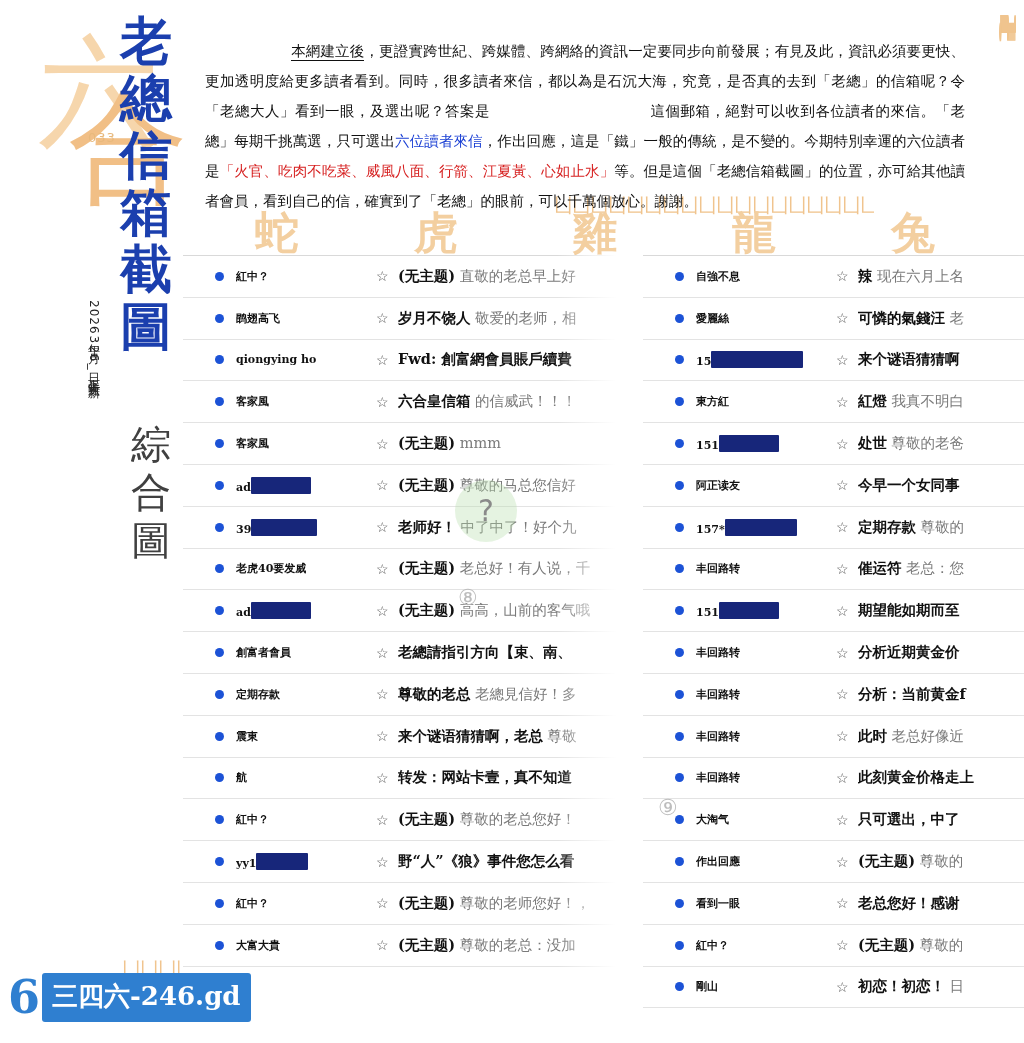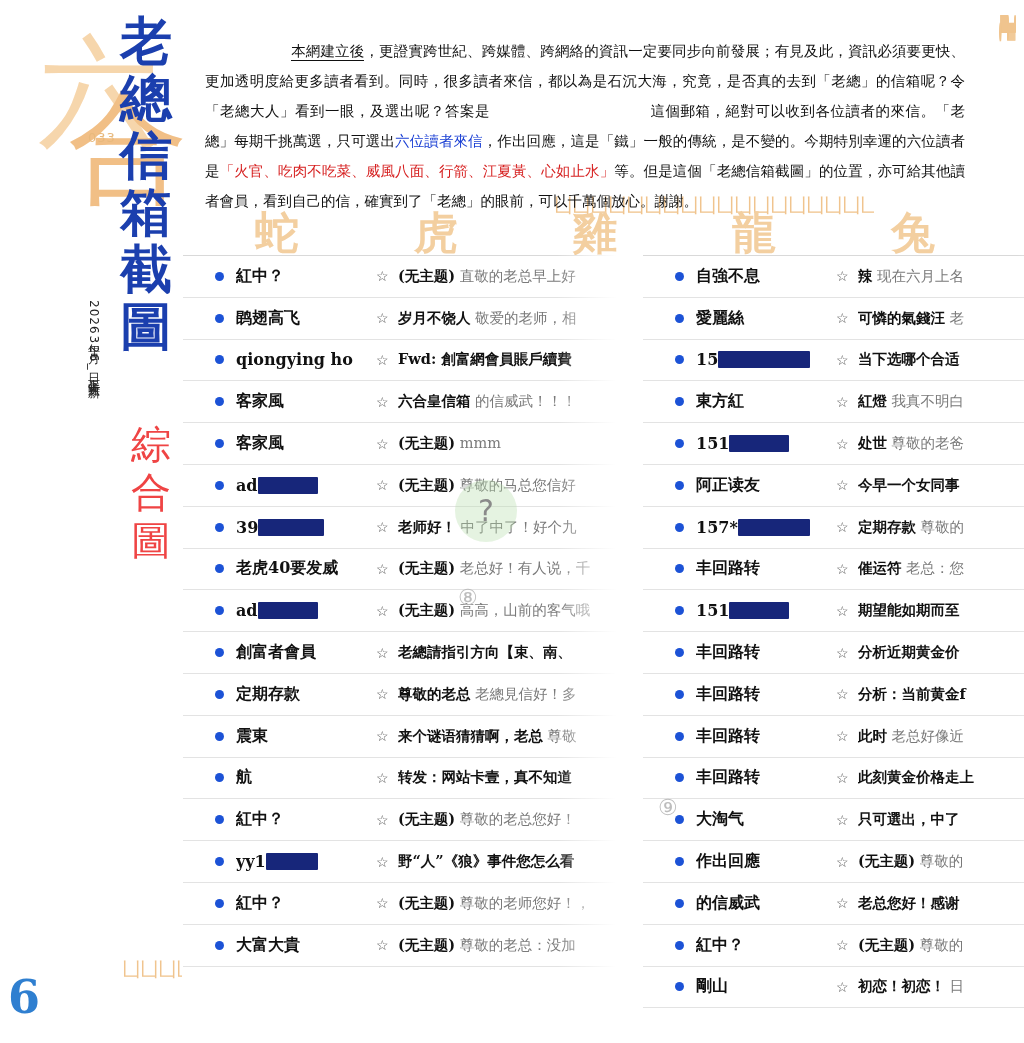--- a/index.html
+++ b/index.html
@@ -30,21 +30,21 @@
   }
   .title-vert {
     position:absolute; left:110px; top:12px; width:72px;
     font-family:"DejaVu Serif","Liberation Serif",serif;
     font-size:52px; line-height:57px; color:#1b3fae; font-weight:bold;
     text-align:center;
   }
   .title-vert2 {
     position:absolute; left:120px; top:420px; width:62px;
     font-family:"DejaVu Serif","Liberation Serif",serif;
-    font-size:40px; line-height:48px; color:#ef4444;
+    font-size:40px; line-height:48px; color:#404040;
     text-align:center;
   }
   .date-vert {
     position:absolute; left:84px; top:300px; width:18px;
     font-size:12px; color:#222; letter-spacing:1px;
     writing-mode:vertical-rl; text-orientation:mixed;
     white-space:nowrap;
   }
 
   
@@ -91,21 +91,21 @@
   .mail-row {
     position:relative; height:41.8px; display:flex; align-items:center;
     border-bottom:1px solid #e3e3e3;
     font-family:"DejaVu Serif","Liberation Serif",serif;
   }
   .dot {
     width:9px; height:9px; border-radius:50%; background:#1c52d6;
     margin:0 12px 0 32px; flex:none;
   }
   .sender {
-    width:140px; flex:none; font-size:16px; color:#111; font-weight:bold;
+    width:140px; flex:none; font-size:11px; color:#111; font-weight:bold;
     white-space:nowrap; overflow:hidden;
   }
   .star { width:22px; flex:none; color:#555; font-size:14px; }
   .subject {
     flex:1; font-size:14.5px; color:#111; white-space:nowrap; overflow:hidden;
   }
   .subject .muted { color:#7a7a7a; font-weight:normal; }
   .subject .strong { font-weight:bold;margin-top:40px; }
   .redact {
     display:inline-block; background:#17267a; height:17px; vertical-align:-3px;
@@ -296,21 +296,21 @@
       <div class="mail-row">
         <span class="dot"></span>
         <span class="sender">愛麗絲</span>
         <span class="star">☆</span>
         <span class="subject"><span class="strong">可憐的氣錢汪</span><span class="muted"> 老</span></span>
       </div>
       <div class="mail-row">
         <span class="dot"></span>
         <span class="sender">15<span class="redact" style="width: 92px;"></span></span>
         <span class="star">☆</span>
-        <span class="subject"><span class="strong">当下选哪个合适</span><span class="muted"> </span></span>
+        <span class="subject"><span class="strong">来个谜语猜猜啊</span><span class="muted"> </span></span>
       </div>
       <div class="mail-row">
         <span class="dot"></span>
         <span class="sender">東方紅</span>
         <span class="star">☆</span>
         <span class="subject"><span class="strong">紅燈</span><span class="muted"> 我真不明白</span></span>
       </div>
       <div class="mail-row">
         <span class="dot"></span>
         <span class="sender">151<span class="redact" style="width: 60px;"></span></span>
@@ -372,21 +372,21 @@
         <span class="subject"><span class="strong">只可選出，中了</span><span class="muted"> </span></span>
       </div>
       <div class="mail-row">
         <span class="dot"></span>
         <span class="sender">作出回應</span>
         <span class="star">☆</span>
         <span class="subject"><span class="strong">(无主题)</span><span class="muted"> 尊敬的</span></span>
       </div>
       <div class="mail-row">
         <span class="dot"></span>
-        <span class="sender">的信威武</span>
+        <span class="sender">看到一眼</span>
         <span class="star">☆</span>
         <span class="subject"><span class="strong">老总您好！感谢</span><span class="muted"> </span></span>
       </div>
       <div class="mail-row">
         <span class="dot"></span>
         <span class="sender">紅中？</span>
         <span class="star">☆</span>
         <span class="subject"><span class="strong">(无主题)</span><span class="muted"> 尊敬的</span></span>
       </div>
       <div class="mail-row">
@@ -398,13 +398,14 @@
     </div>
   <div class="fade-right" style="left:374px;"></div>
   <div class="fade-right" style="left:834px;"></div>
   <div class="wm" style="left:275px; top:330px;">⑧</div>
   <div class="wm" style="left:475px; top:540px;">⑨</div>
 </div>
 <div class="wm-q">?</div>
 
 <div class="brand">
   <span class="brand-6">6</span>
+  <span class="brand-cn"><span>三四六</span><span>-246.gd</span></span>
 </div>
 
 </body></html>

